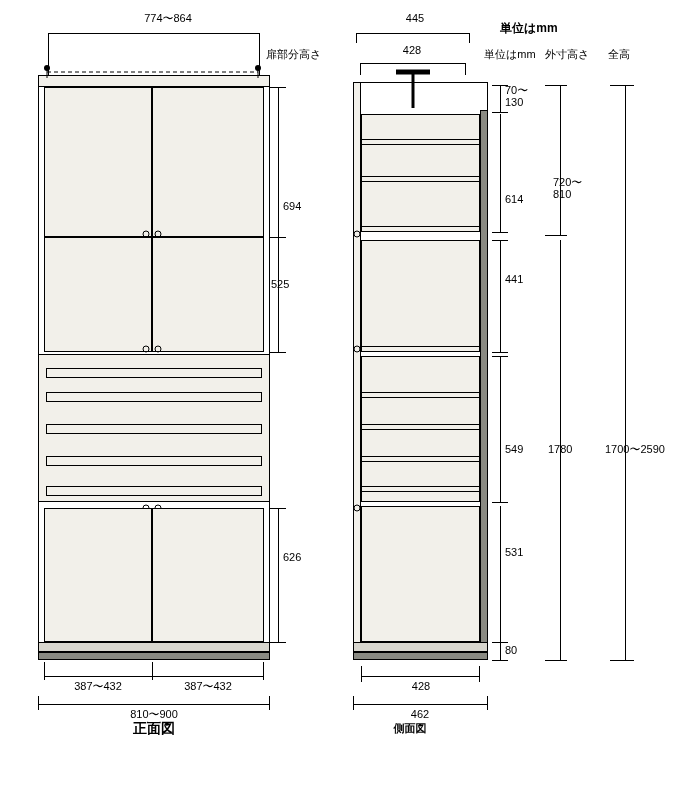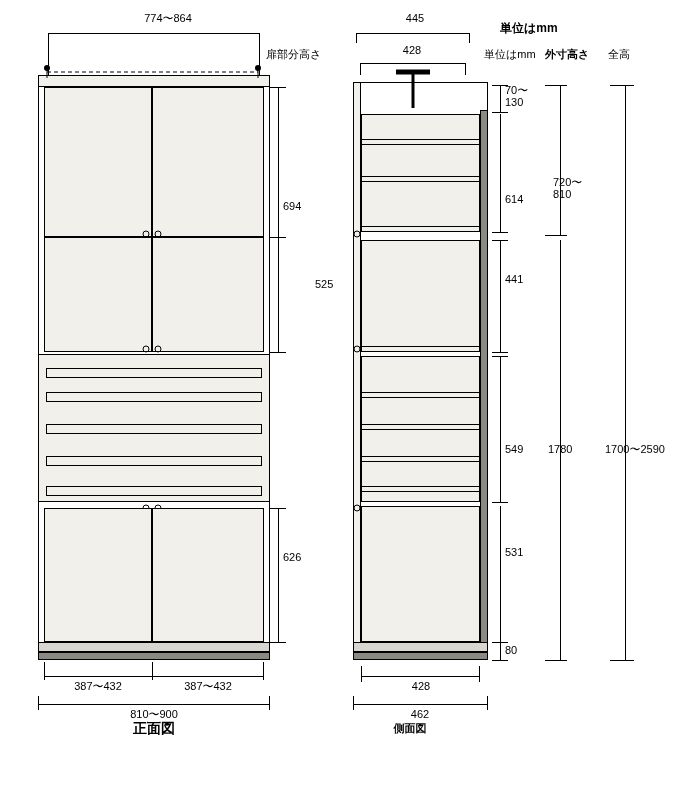--- a/index.html
+++ b/index.html
@@ -76,21 +76,21 @@
     <line x1="47" y1="72" x2="258" y2="72" stroke="#000" stroke-width="1" stroke-dasharray="4,3"></line>
   </svg>
 
   <div class="ln vline" style="left:278px;top:87px;height:150px;"></div>
   <div class="ln hline" style="left:270px;top:87px;width:16px;"></div>
   <div class="ln hline" style="left:270px;top:237px;width:16px;"></div>
   <div class="lbl" style="left:283px;top:200px;">694</div>
 
   <div class="ln vline" style="left:278px;top:237px;height:115px;"></div>
   <div class="ln hline" style="left:270px;top:352px;width:16px;"></div>
-  <div class="lbl" style="left:283px;top:278px;padding-left:32px;">525</div>
+  <div class="lbl" style="left:271px;top:278px;">525</div>
 
   <div class="ln vline" style="left:278px;top:508px;height:134px;"></div>
   <div class="ln hline" style="left:270px;top:508px;width:16px;"></div>
   <div class="ln hline" style="left:270px;top:642px;width:16px;"></div>
   <div class="lbl" style="left:283px;top:551px;">626</div>
 
   <div class="ln hline" style="left:44px;top:676px;width:108px;"></div>
   <div class="ln vline" style="left:44px;top:662px;height:18px;"></div>
   <div class="ln vline" style="left:152px;top:662px;height:18px;"></div>
   <div class="lbl c" style="left:56px;top:680px;width:84px;">387〜432</div>
@@ -112,21 +112,21 @@
   <div class="ln vline" style="left:469px;top:33px;height:10px;"></div>
 
   <div class="lbl c" style="left:362px;top:44px;width:100px;">428</div>
   <div class="ln hline" style="left:360px;top:63px;width:106px;"></div>
   <div class="ln vline" style="left:360px;top:63px;height:12px;"></div>
   <div class="ln vline" style="left:465px;top:63px;height:12px;"></div>
 
   <div class="lbl b" style="left:500px;top:22px;font-size:12px;">単位はmm</div>
 
   <div class="lbl" style="left:484px;top:48px;">単位はmm</div>
-  <div class="lbl" style="left:545px;top:48px;font-weight:bold;">外寸高さ</div>
+  <div class="lbl" style="left:545px;top:48px;">外寸高さ</div>
   <div class="lbl" style="left:608px;top:48px;">全高</div>
 
   <div class="box" style="left:353px;top:82px;width:135px;height:578px;"></div>
   <div class="box dark" style="left:480px;top:110px;width:8px;height:548px;"></div>
   <div class="box fill" style="left:353px;top:82px;width:8px;height:578px;"></div>
 
   <div class="box fill" style="left:361px;top:114px;width:119px;height:118px;"></div>
   <div class="box fill" style="left:361px;top:139px;width:119px;height:6px;"></div>
   <div class="box fill" style="left:361px;top:176px;width:119px;height:6px;"></div>
   <div class="box fill" style="left:361px;top:226px;width:119px;height:6px;"></div>

